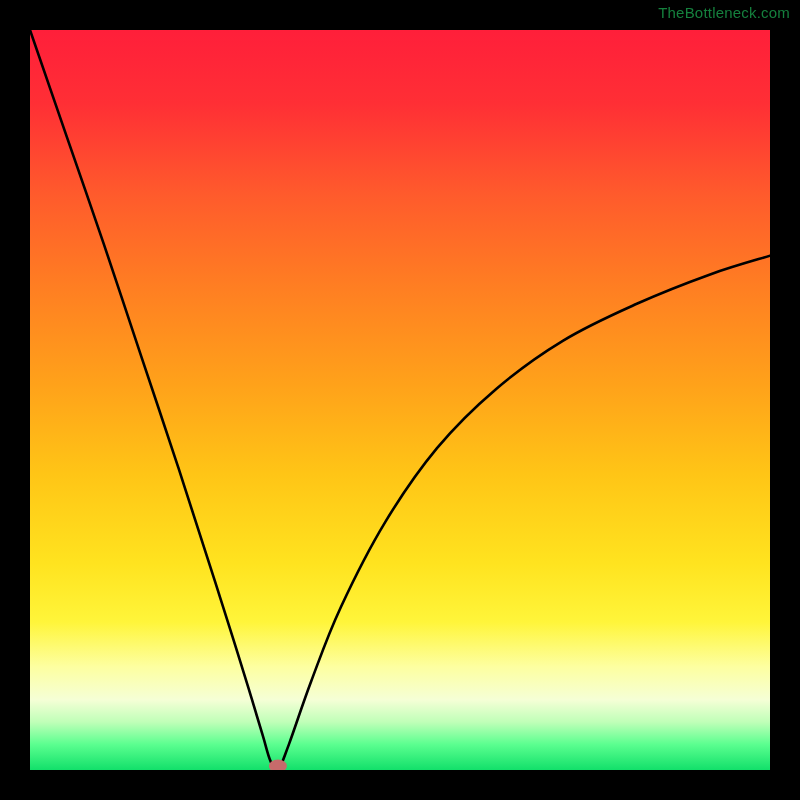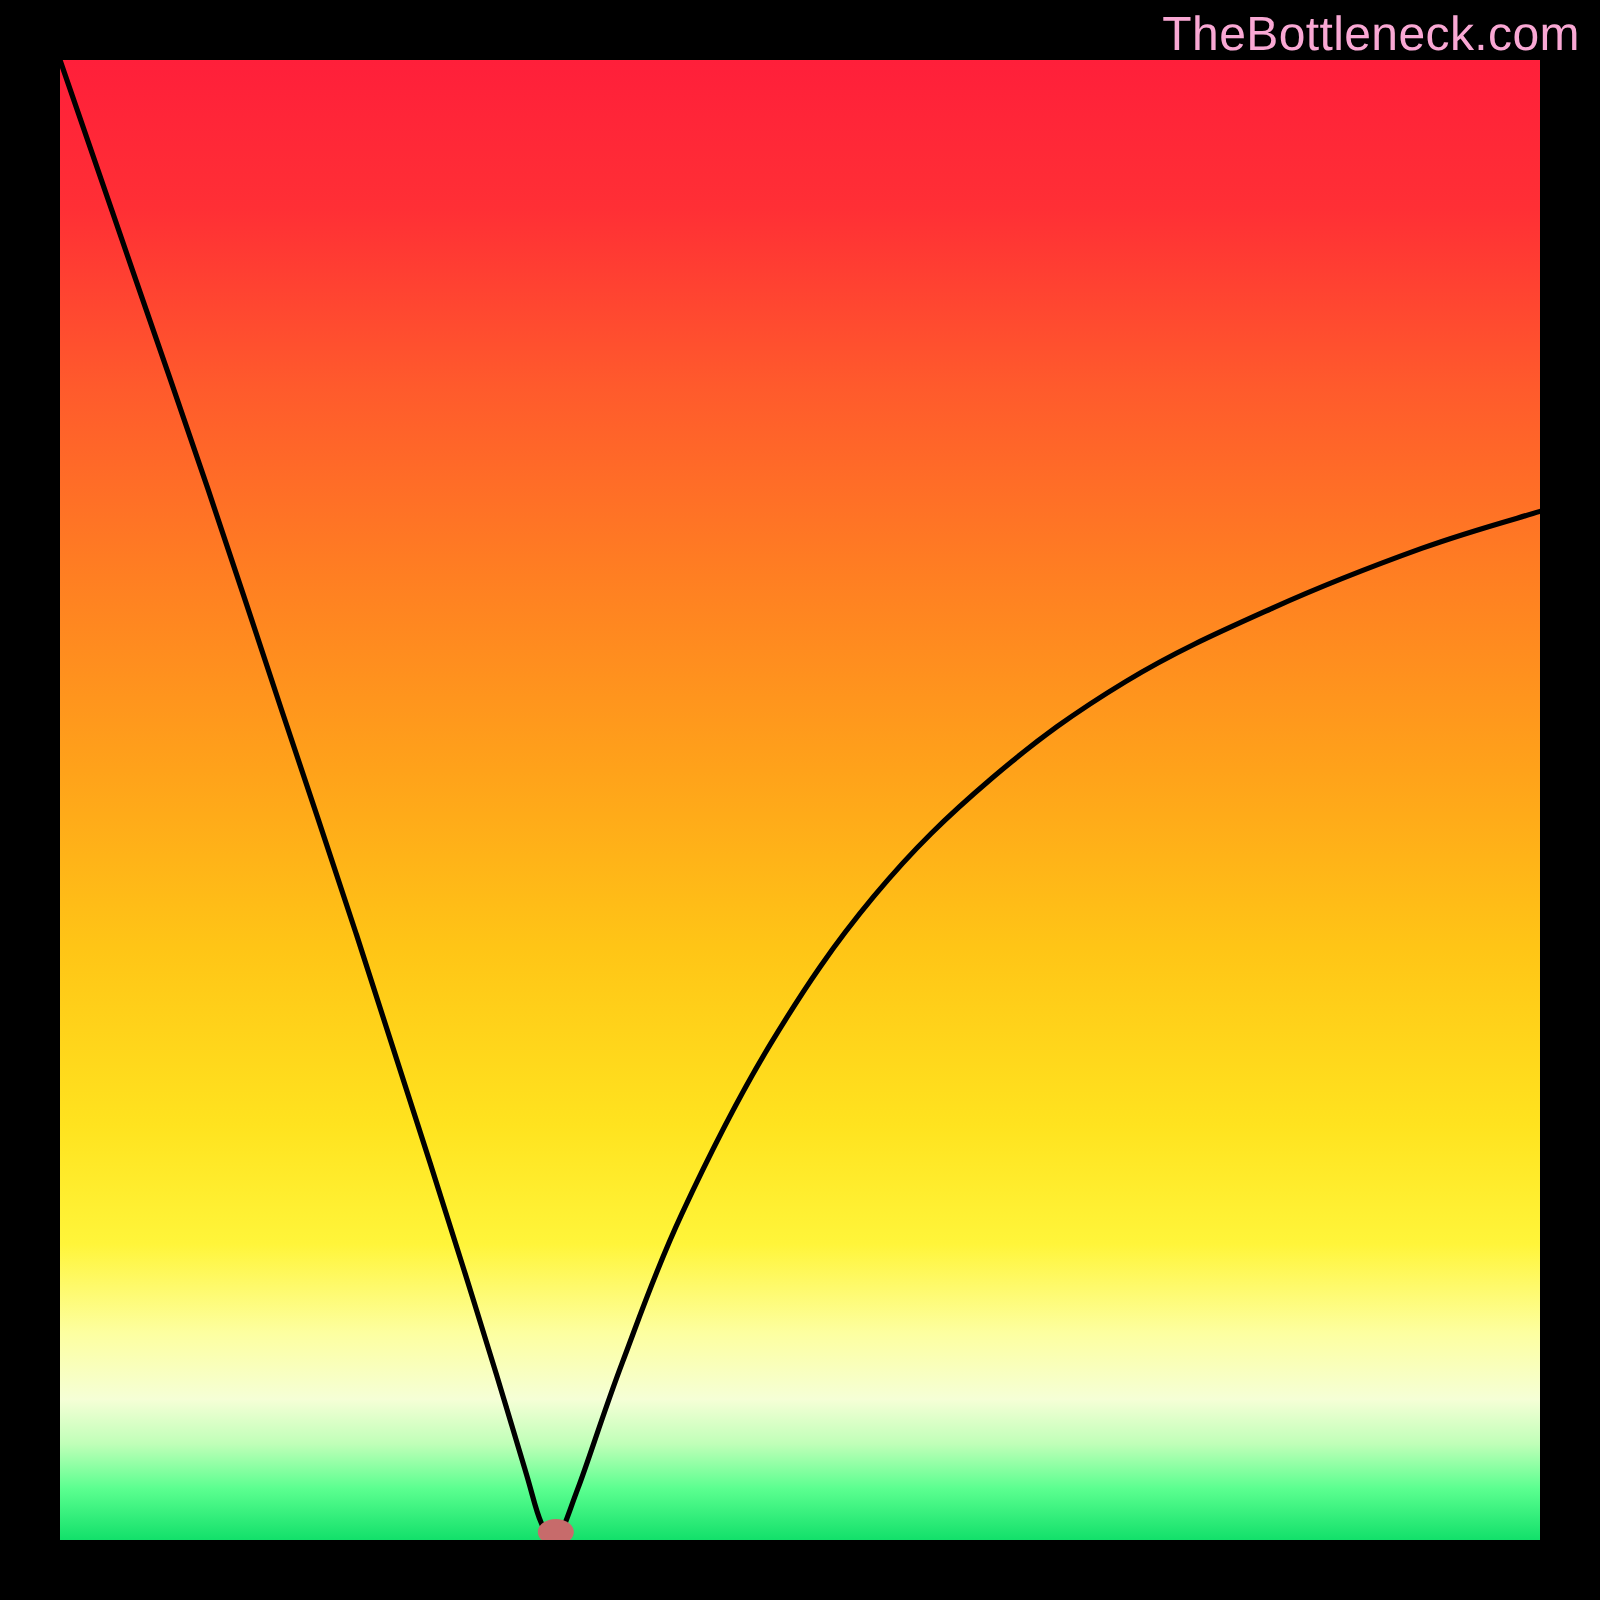--- a/index.html
+++ b/index.html
@@ -14,22 +14,22 @@
   .stage {
     position: relative;
     width: 800px;
     height: 800px;
     background: #000000;
   }
   .watermark {
     position: absolute;
     top: 4px;
     right: 10px;
-    color: #f9a8d4;
-    font-size: 24px;
+    color: #15803d;
+    font-size: 15px;
     font-weight: 400;
     letter-spacing: 0.2px;
     user-select: none;
   }
   .plot-wrap {
     position: absolute;
     left: 30px;
     top: 30px;
     width: 740px;
     height: 740px;

